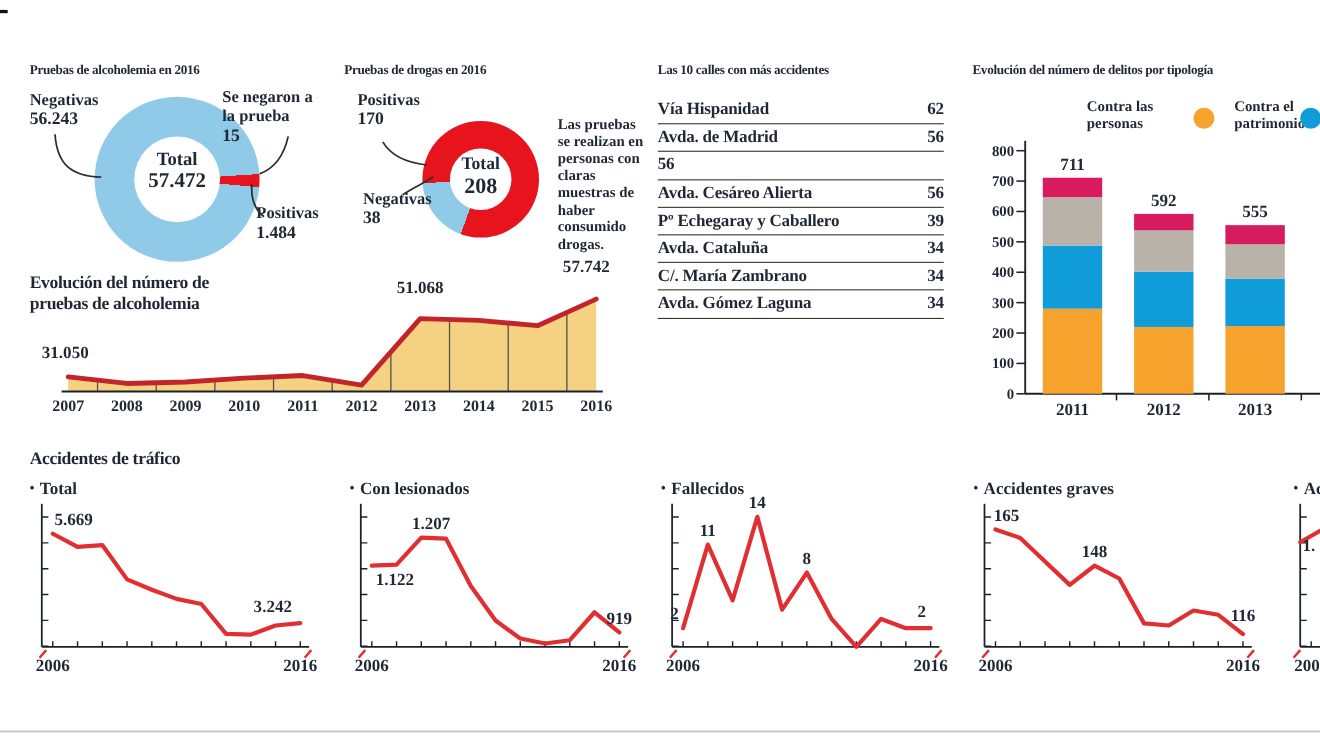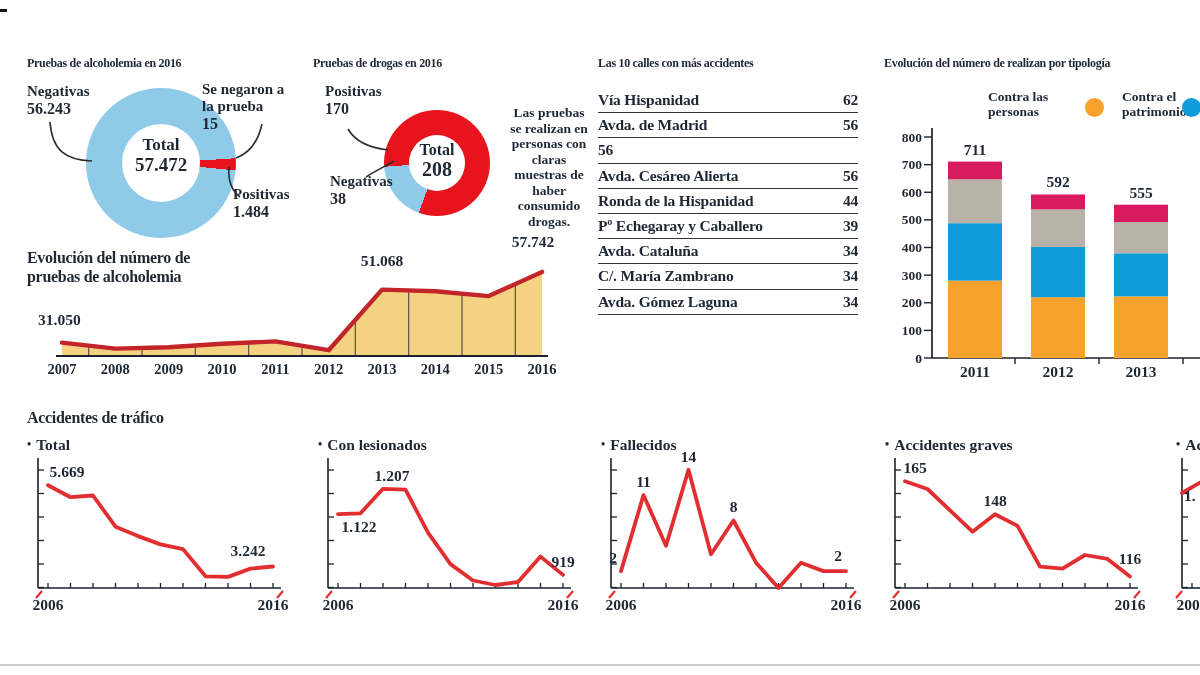--- a/index.html
+++ b/index.html
@@ -10,21 +10,21 @@
   .subtitle{position:absolute;font-size:16px;font-weight:bold;letter-spacing:-0.3px;line-height:19px;}
   .callout{position:absolute;font-size:15px;font-weight:bold;line-height:17px;}
   .callout .val{display:block;font-size:16px;}
   .callout .lab{display:block;}
   .right{}
   .donut{position:absolute;border-radius:50%;}
   .hole{position:absolute;left:50%;top:50%;transform:translate(-50%,-50%);background:#fff;border-radius:50%;}
   .center-txt{position:absolute;text-align:center;font-weight:bold;}
   .ct1{font-size:17px;line-height:19px;}
   .ct2{font-size:19px;line-height:21px;}
-  .note{position:absolute;font-size:13.5px;font-weight:bold;line-height:15.5px;text-align:center;}
+  .note{position:absolute;font-size:13.5px;font-weight:bold;line-height:15.5px;}
   .legend-txt{position:absolute;font-size:13.5px;font-weight:bold;line-height:15px;}
   .legend-dot{position:absolute;width:19px;height:19px;border-radius:50%;}
   .panel-title{position:absolute;font-size:15.5px;font-weight:bold;white-space:nowrap;}
   .panel-title .bullet{font-size:12px;vertical-align:2px;margin-right:5px;}
   #streets-rows{position:absolute;left:598px;top:88px;width:260px;}
   .t-row{display:flex;justify-content:space-between;align-items:center;height:24.2px;
          border-bottom:1.6px solid #33322f;font-size:15.5px;font-weight:bold;letter-spacing:-0.2px;}
   .t-row span{line-height:24px;}
   svg text{font-family:"Liberation Serif","DejaVu Serif",serif;font-weight:bold;fill:#1e2733;}
   .t13{font-size:13.5px;} .t14{font-size:14.5px;} .t15{font-size:15.5px;}
@@ -33,21 +33,21 @@
 </style>
 </head>
 <body>
 
 <div id="top-mark"></div>
 <div id="bottom-rule"></div>
 
 <div class="title" style="left:27px;top:56px">Pruebas de alcoholemia en 2016</div>
 <div class="title" style="left:313px;top:56px">Pruebas de drogas en 2016</div>
 <div class="title" style="left:598px;top:56px">Las 10 calles con más accidentes</div>
-<div class="title" style="left:884px;top:56px">Evolución del número de realizan por tipología</div>
+<div class="title" style="left:884px;top:56px">Evolución del número de delitos por tipología</div>
 
 <div id="donut1" class="donut" style="left: 86px; top: 88px; width: 150px; height: 150px; background: conic-gradient(rgb(143, 203, 233) 0deg, rgb(143, 203, 233) 86.33deg, rgb(232, 20, 29) 86.33deg, rgb(232, 20, 29) 95.67deg, rgb(143, 203, 233) 95.67deg, rgb(143, 203, 233) 360deg);">
   <div class="hole" style="width:78px;height:78px"></div>
 </div>
 <div class="center-txt" style="left:116px;top:135px;width:90px">
   <div class="ct1">Total</div>
   <div class="ct2">57.472</div>
 </div>
 <div class="callout" style="left:27px;top:83px">
   <span class="lab">Negativas</span>
@@ -92,24 +92,20 @@
     <div class="t-row">
       <span>Avda. de Madrid</span>
       <span>56</span>
     </div>
     <div class="t-row">
       <span>56</span>
     </div>
     <div class="t-row">
       <span>Avda. Cesáreo Alierta</span>
       <span>56</span>
-    </div>
-    <div class="t-row">
-      <span>Ronda de la Hispanidad</span>
-      <span>44</span>
     </div>
     <div class="t-row">
       <span>Pº Echegaray y Caballero</span>
       <span>39</span>
     </div>
     <div class="t-row">
       <span>Avda. Cataluña</span>
       <span>34</span>
     </div>
     <div class="t-row">

